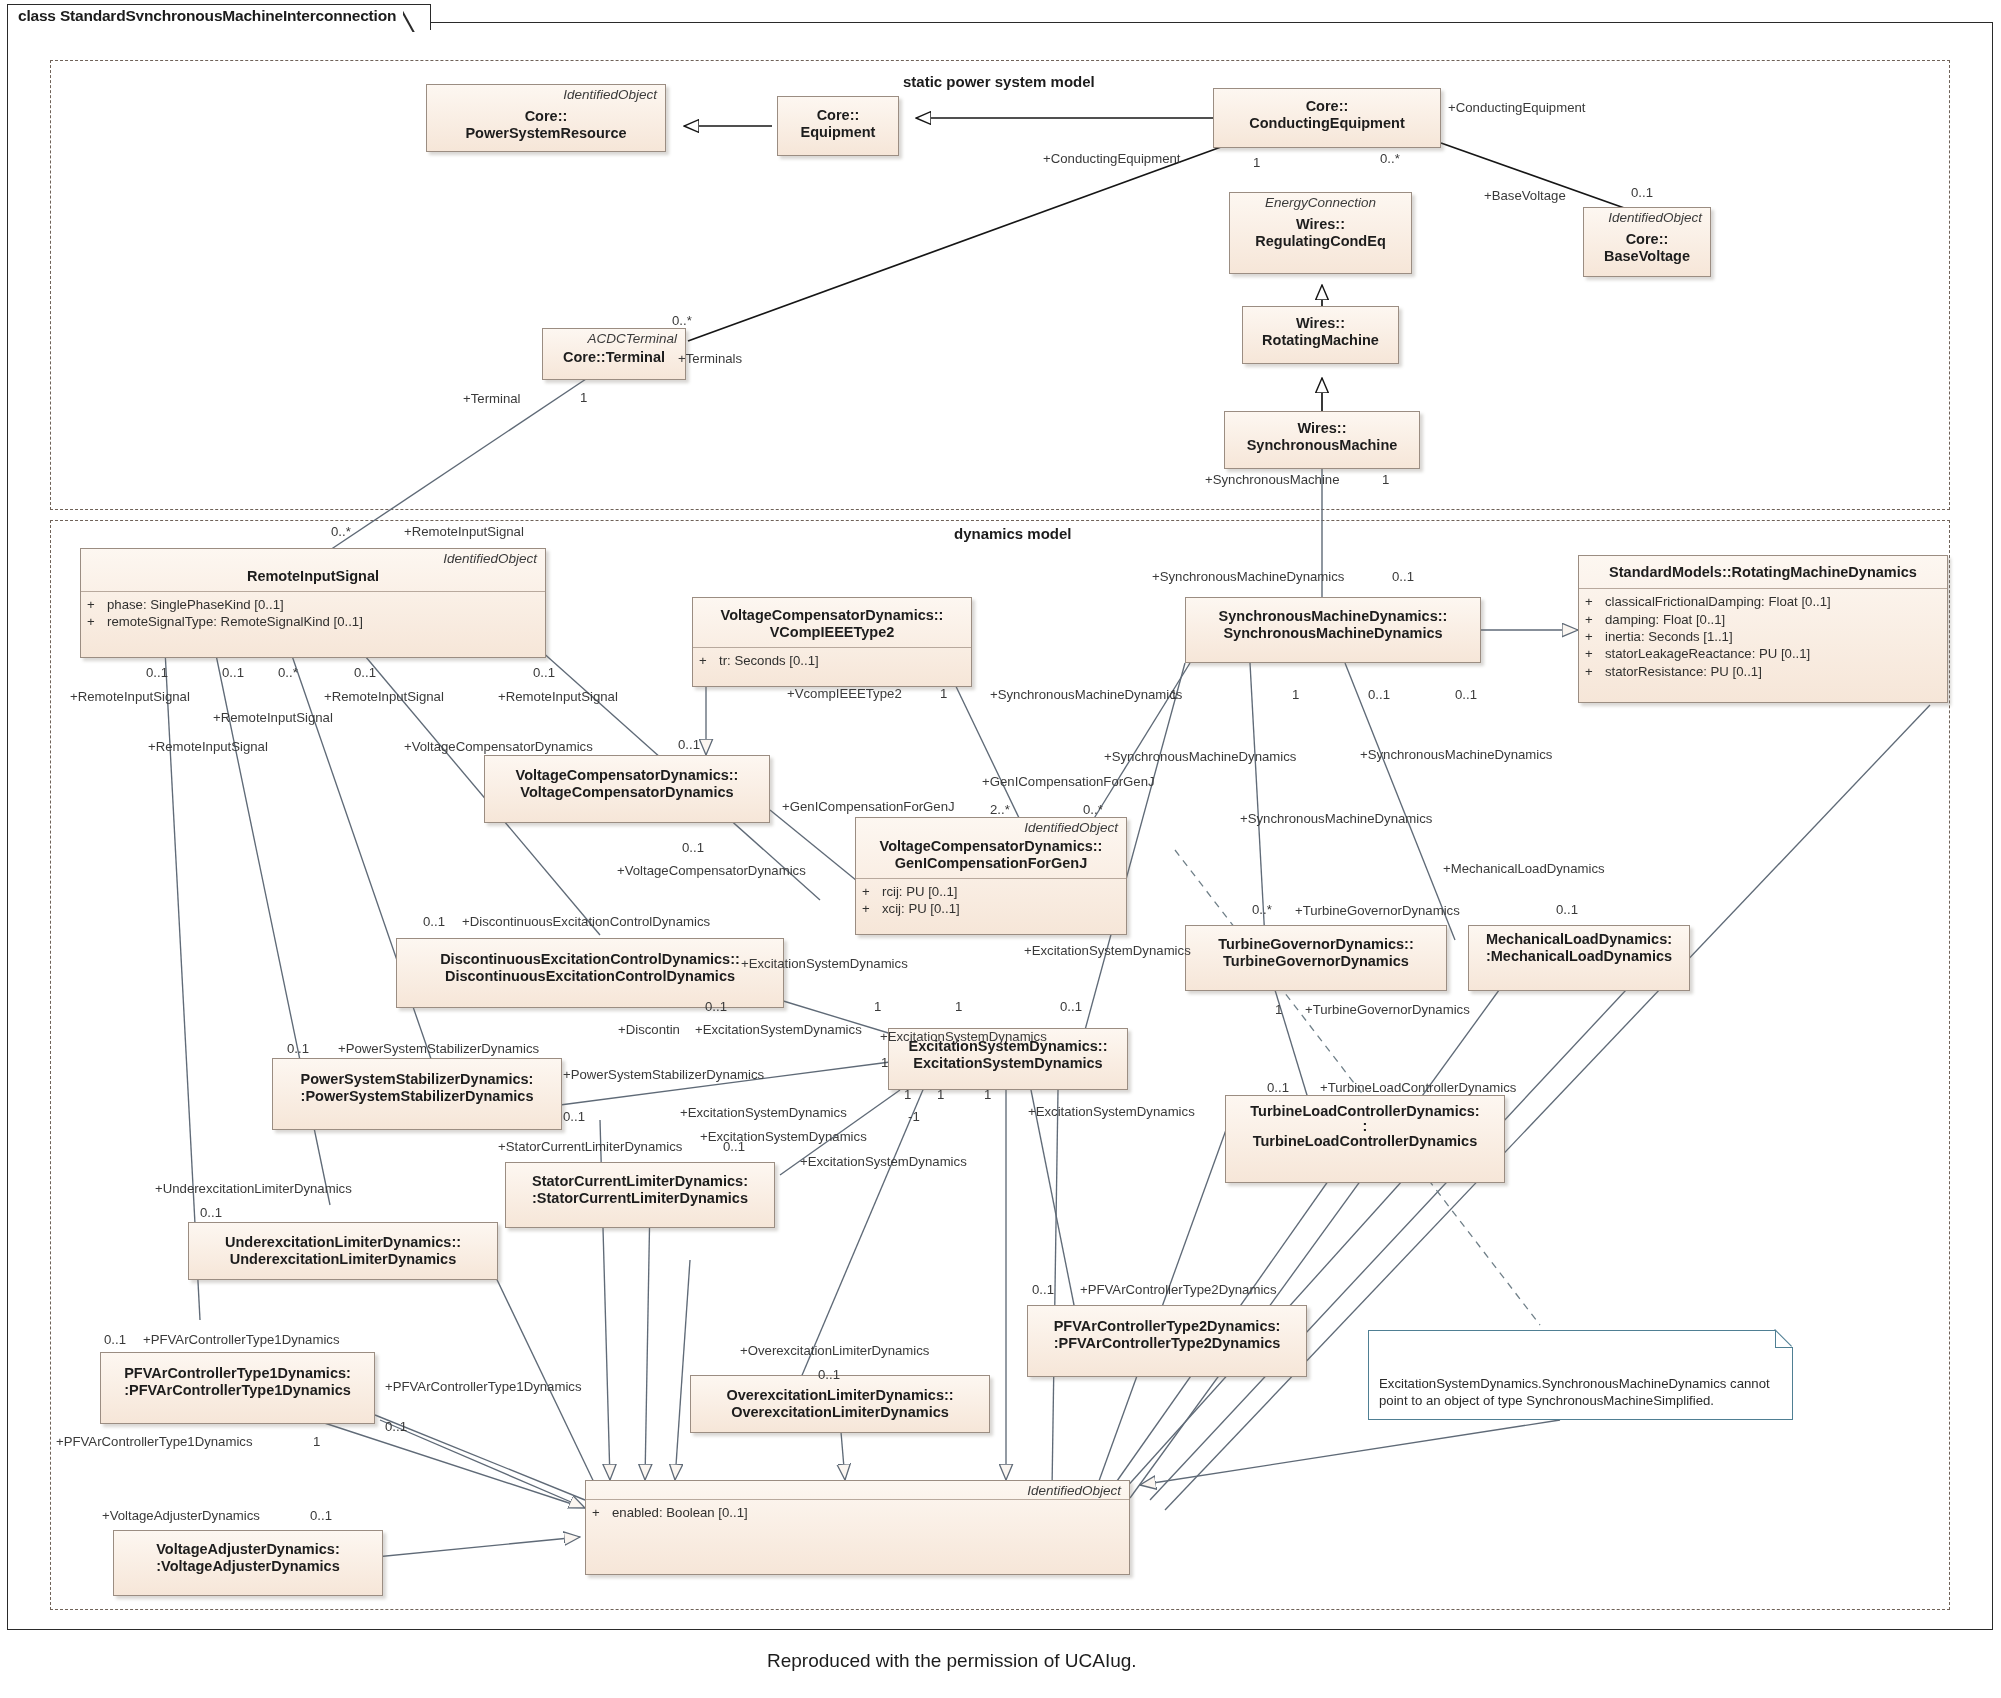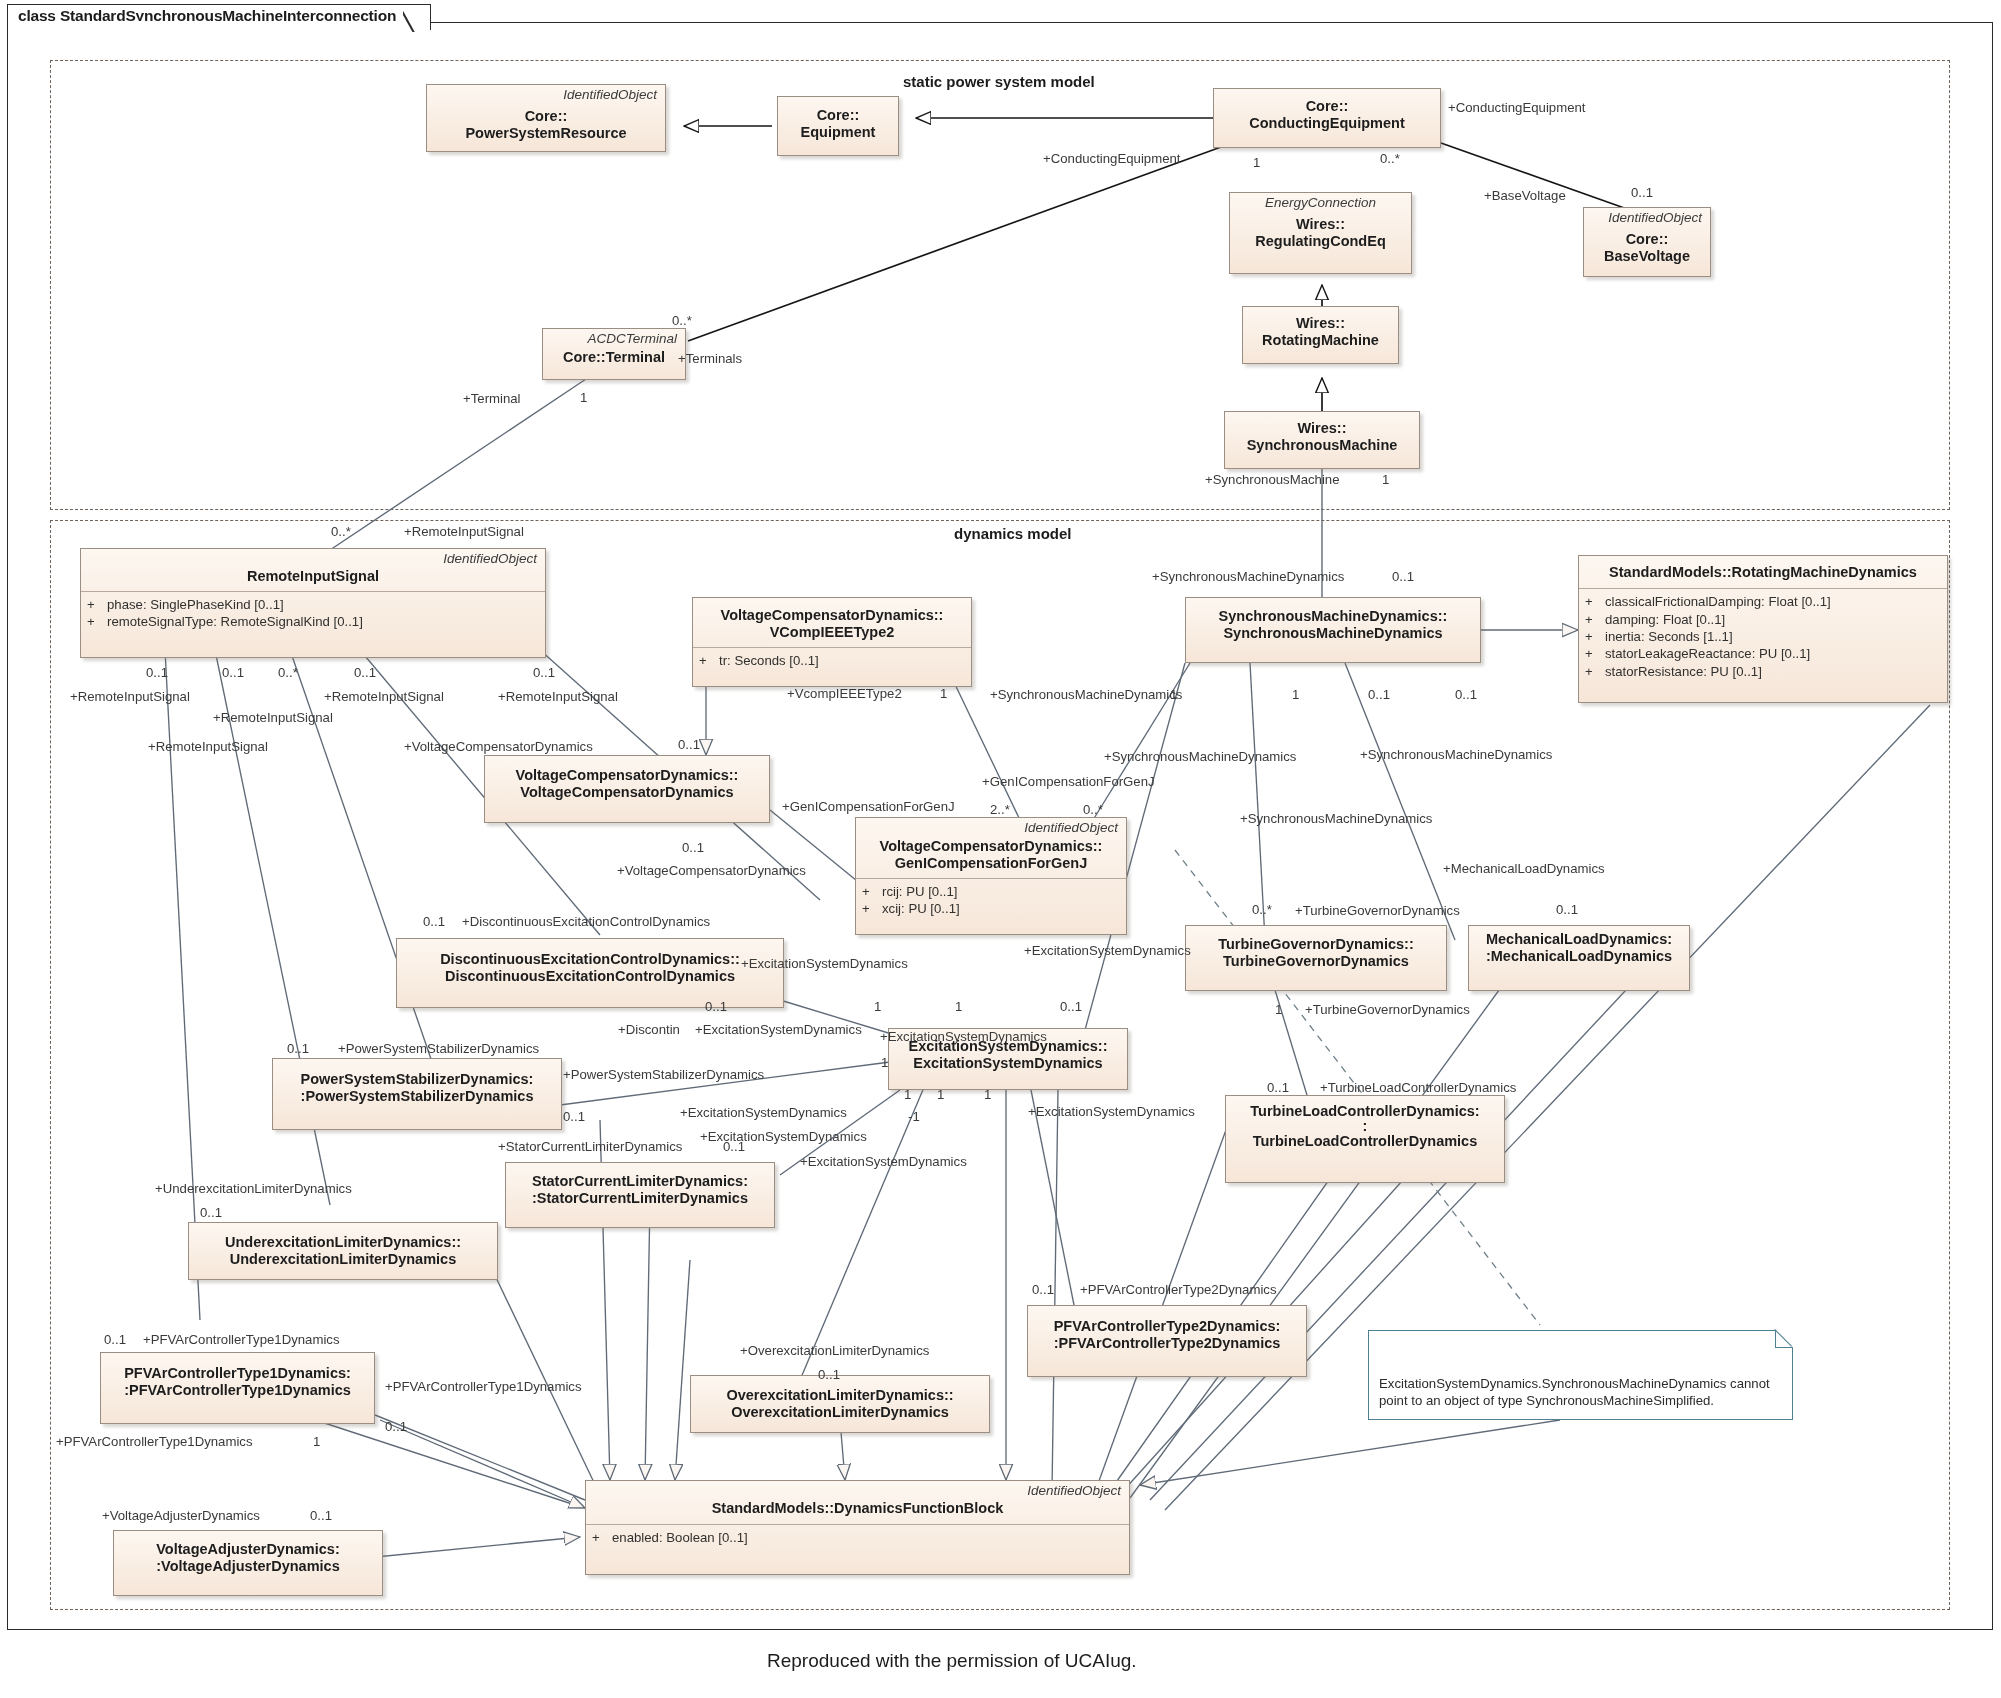--- a/index.html
+++ b/index.html
@@ -470,21 +470,20 @@
 OverexcitationLimiterDynamics</span>
   </div>
 
   <div class="cls" style="left:113px; top:1530px; width:270px; height:66px;">
     <span class="title" style="padding-top:10px;">VoltageAdjusterDynamics:
 :VoltageAdjusterDynamics</span>
   </div>
 
   <div class="cls has-attrs" style="left:585px; top:1480px; width:545px; height:95px;">
     <span class="stereo">IdentifiedObject</span>
-    <span class="title" style="padding:1px 7px 7px 7px;">StandardModels::DynamicsFunctionBlock</span>
     <div class="sep"></div>
     <div class="attrs">
       <div class="attr"><span class="plus">+</span><span>enabled: Boolean [0..1]</span></div>
     </div>
   </div>
 
   <div class="note" style="left:1368px; top:1330px; width:425px; height:90px;">
     <span class="dogear"></span>
     <span>ExcitationSystemDynamics.SynchronousMachineDynamics cannot point to an object of type SynchronousMachineSimplified.</span>
   </div>

